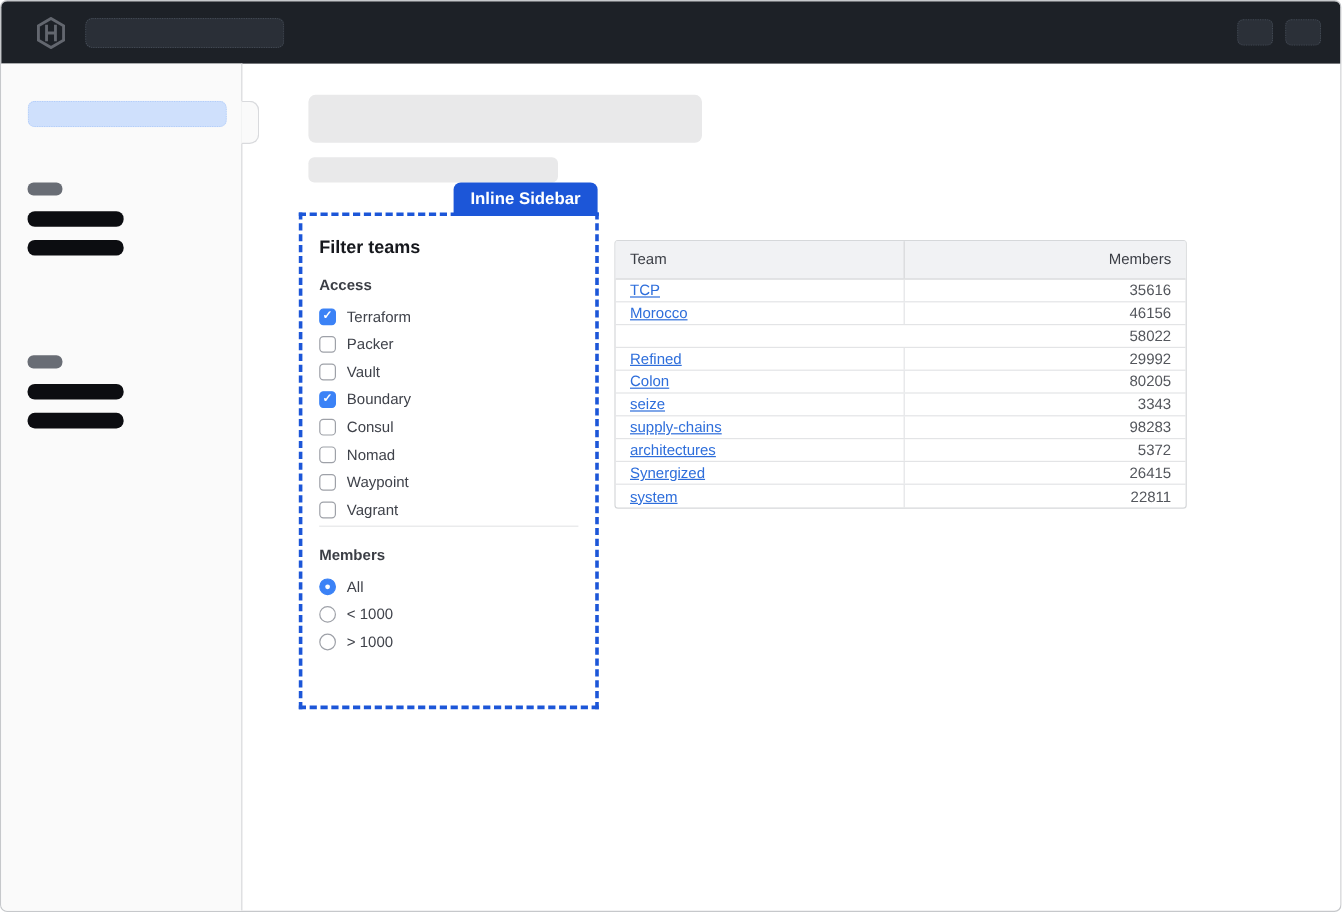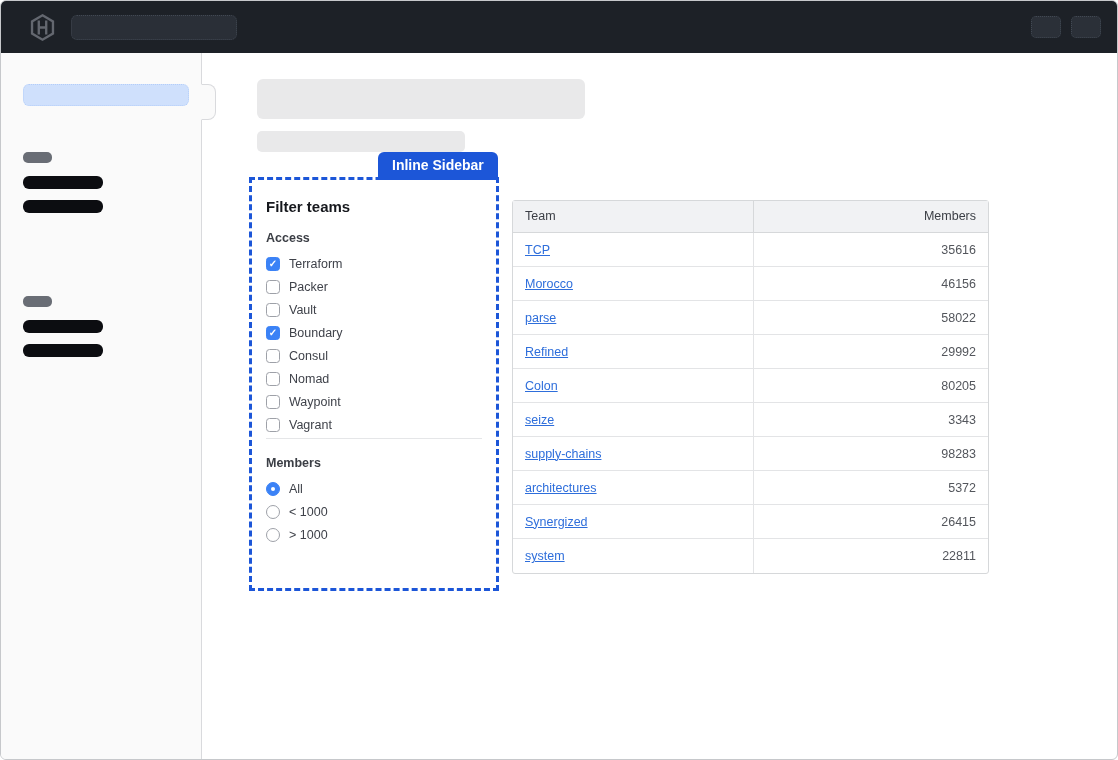--- a/index.html
+++ b/index.html
@@ -112,21 +112,21 @@
     border: 1px solid #d6d8da; border-radius: 3px;
     background: #fff; z-index: 1;
   }
   .thead {
     display: flex; height: 32px;
     background: #f1f2f4; border-bottom: 1px solid #d6d8da;
     font-size: 12.5px; font-weight: normal; color: #3b3e45;
   }
   .th-team { width: 241px; line-height: 31px; padding-left: 12px; border-right: 1px solid #d6d8da; }
   .th-members { flex: 1; line-height: 31px; text-align: right; padding-right: 12px; }
-  .trow { display: flex; height: 34px; border-bottom: 1px solid #e3e4e6; }
+  .trow { display: flex; height: 19px; border-bottom: 1px solid #e3e4e6; }
   .trow:last-child { border-bottom: none; }
   .tcell-team {
     width: 241px; padding-left: 12px; border-right: 1px solid #e3e4e6;
     display: flex; align-items: center;
   }
   .tcell-members {
     flex: 1; padding-right: 12px;
     display: flex; align-items: center; justify-content: flex-end;
     font-size: 12.5px; color: #53565c; text-align: center;
   }
@@ -250,23 +250,20 @@
         </div>
 
         <div class="trow">
           <div class="tcell-team">
             <a class="team-link" href="#">Morocco</a>
           </div>
           <div class="tcell-members">46156</div>
         </div>
 
         <div class="trow">
-          <div class="tcell-team">
-            <a class="team-link" href="#">parse</a>
-          </div>
           <div class="tcell-members">58022</div>
         </div>
 
         <div class="trow">
           <div class="tcell-team">
             <a class="team-link" href="#">Refined</a>
           </div>
           <div class="tcell-members">29992</div>
         </div>
 

